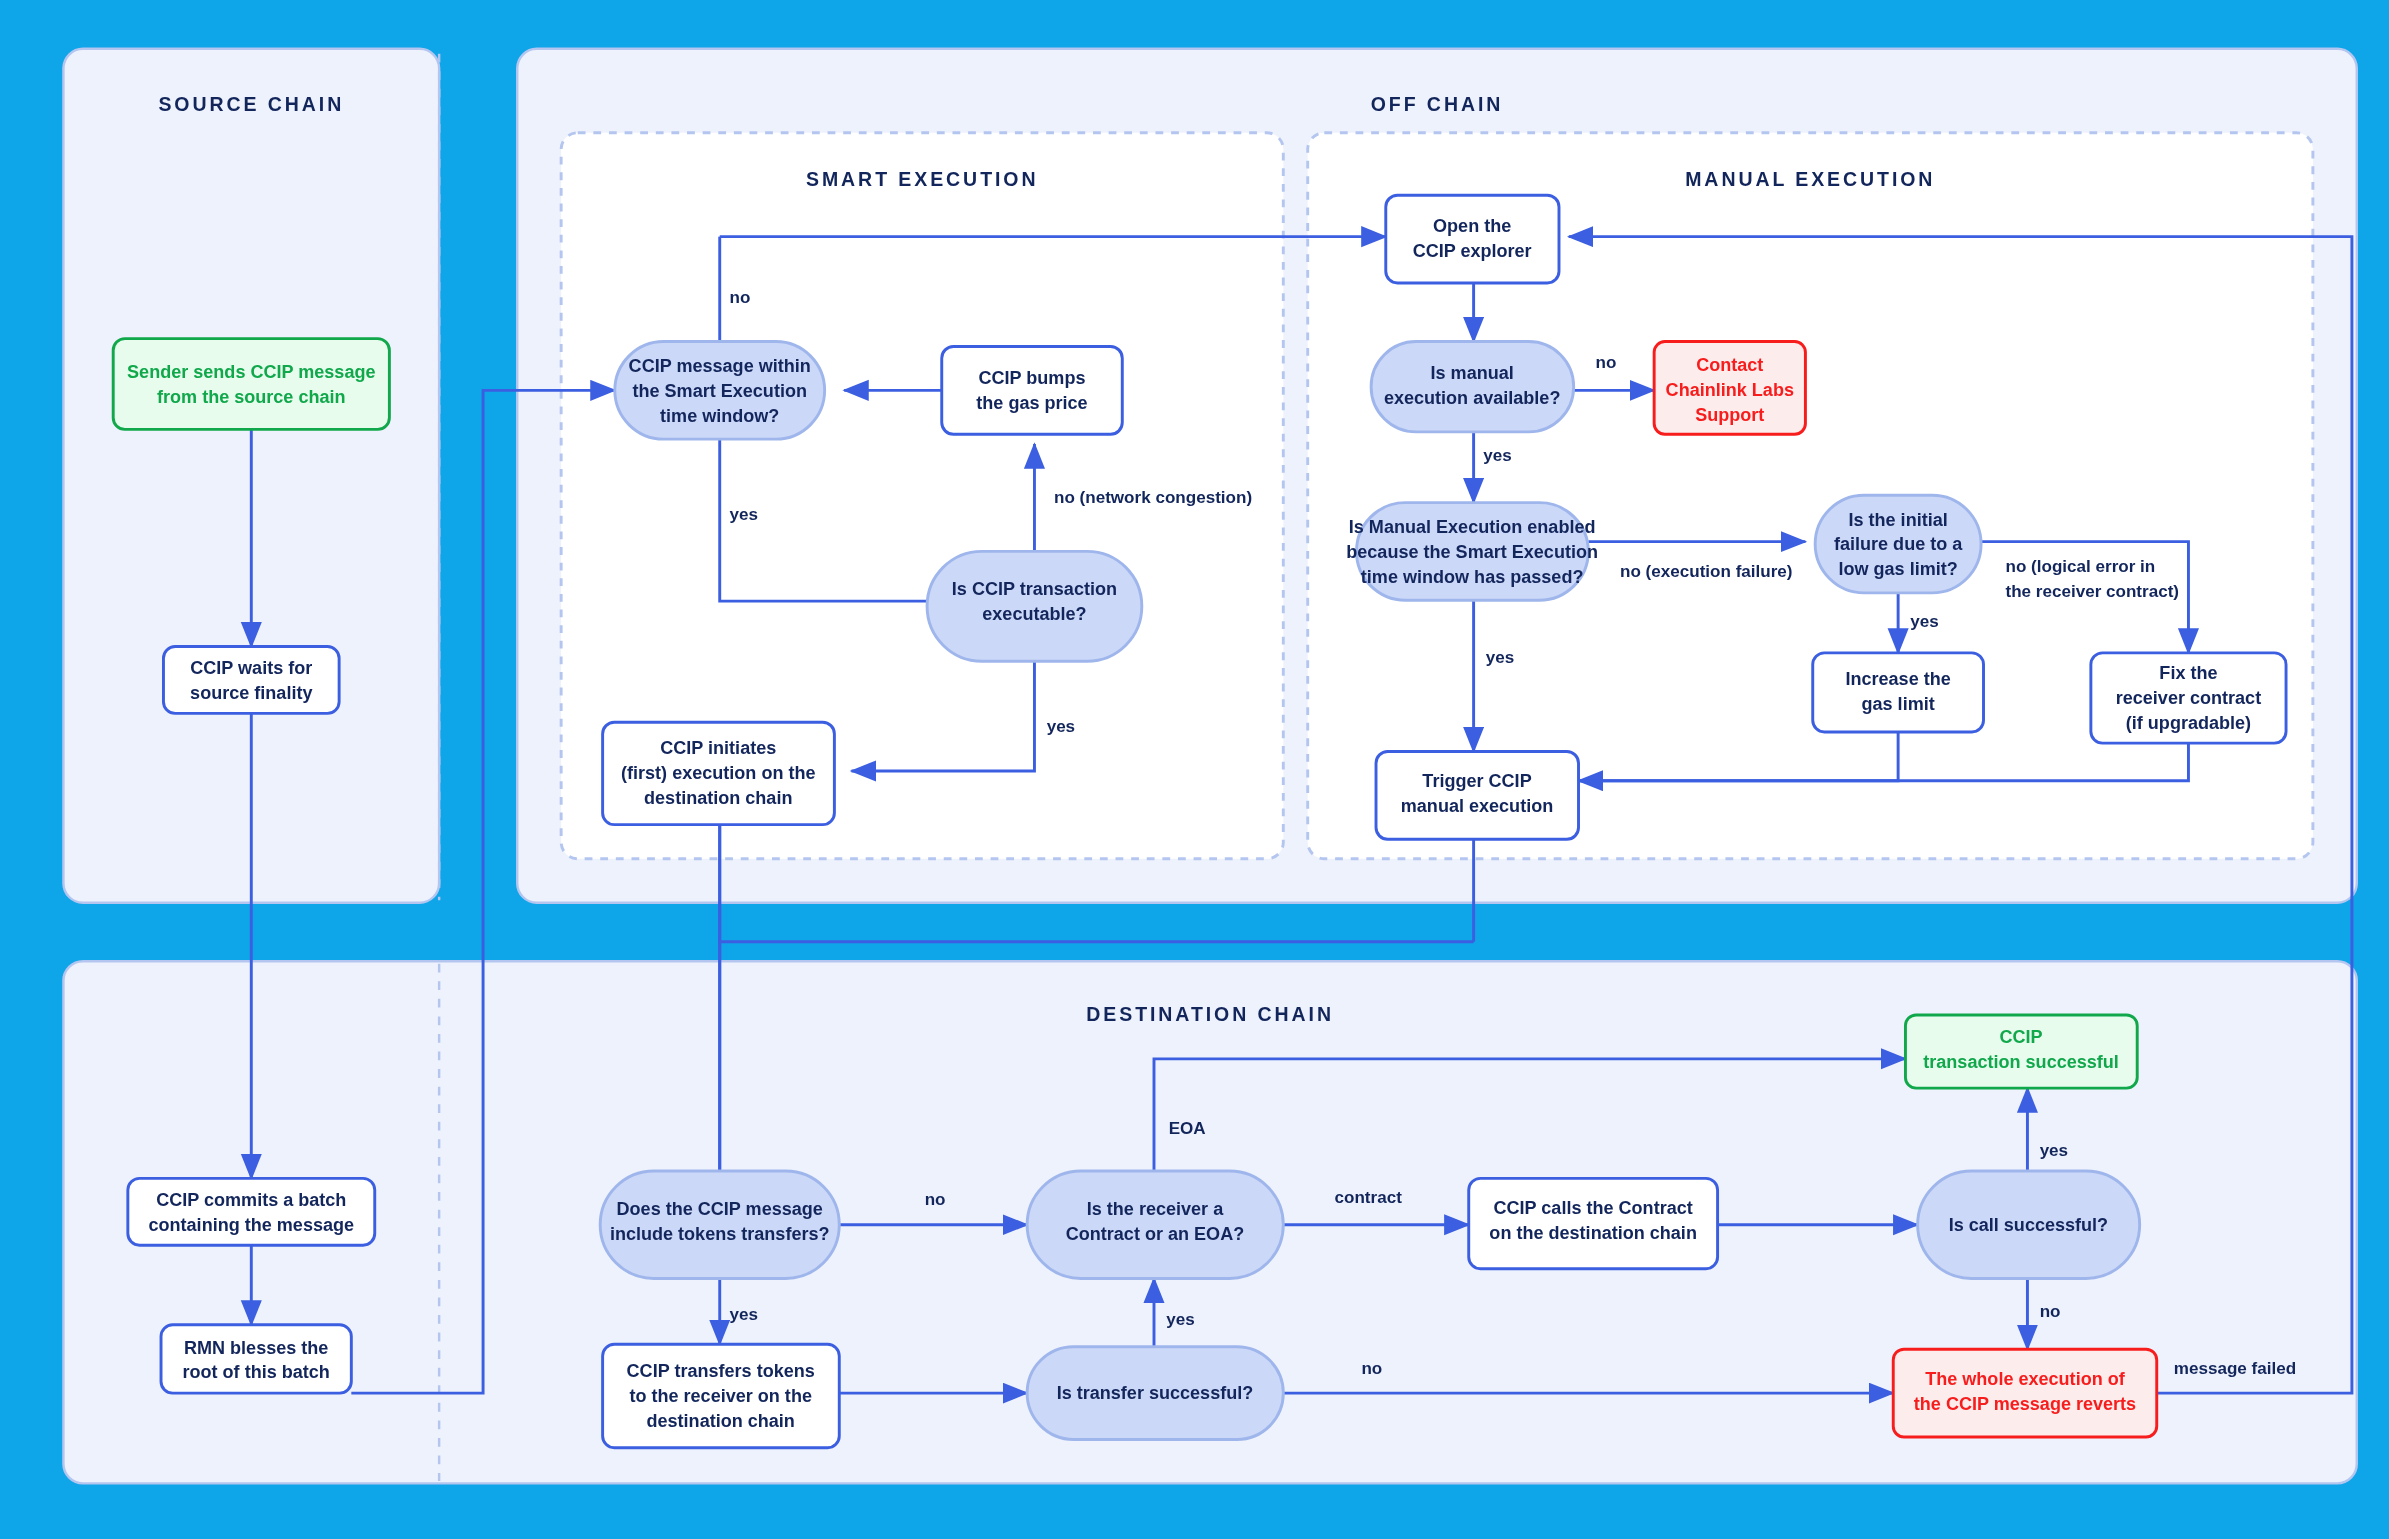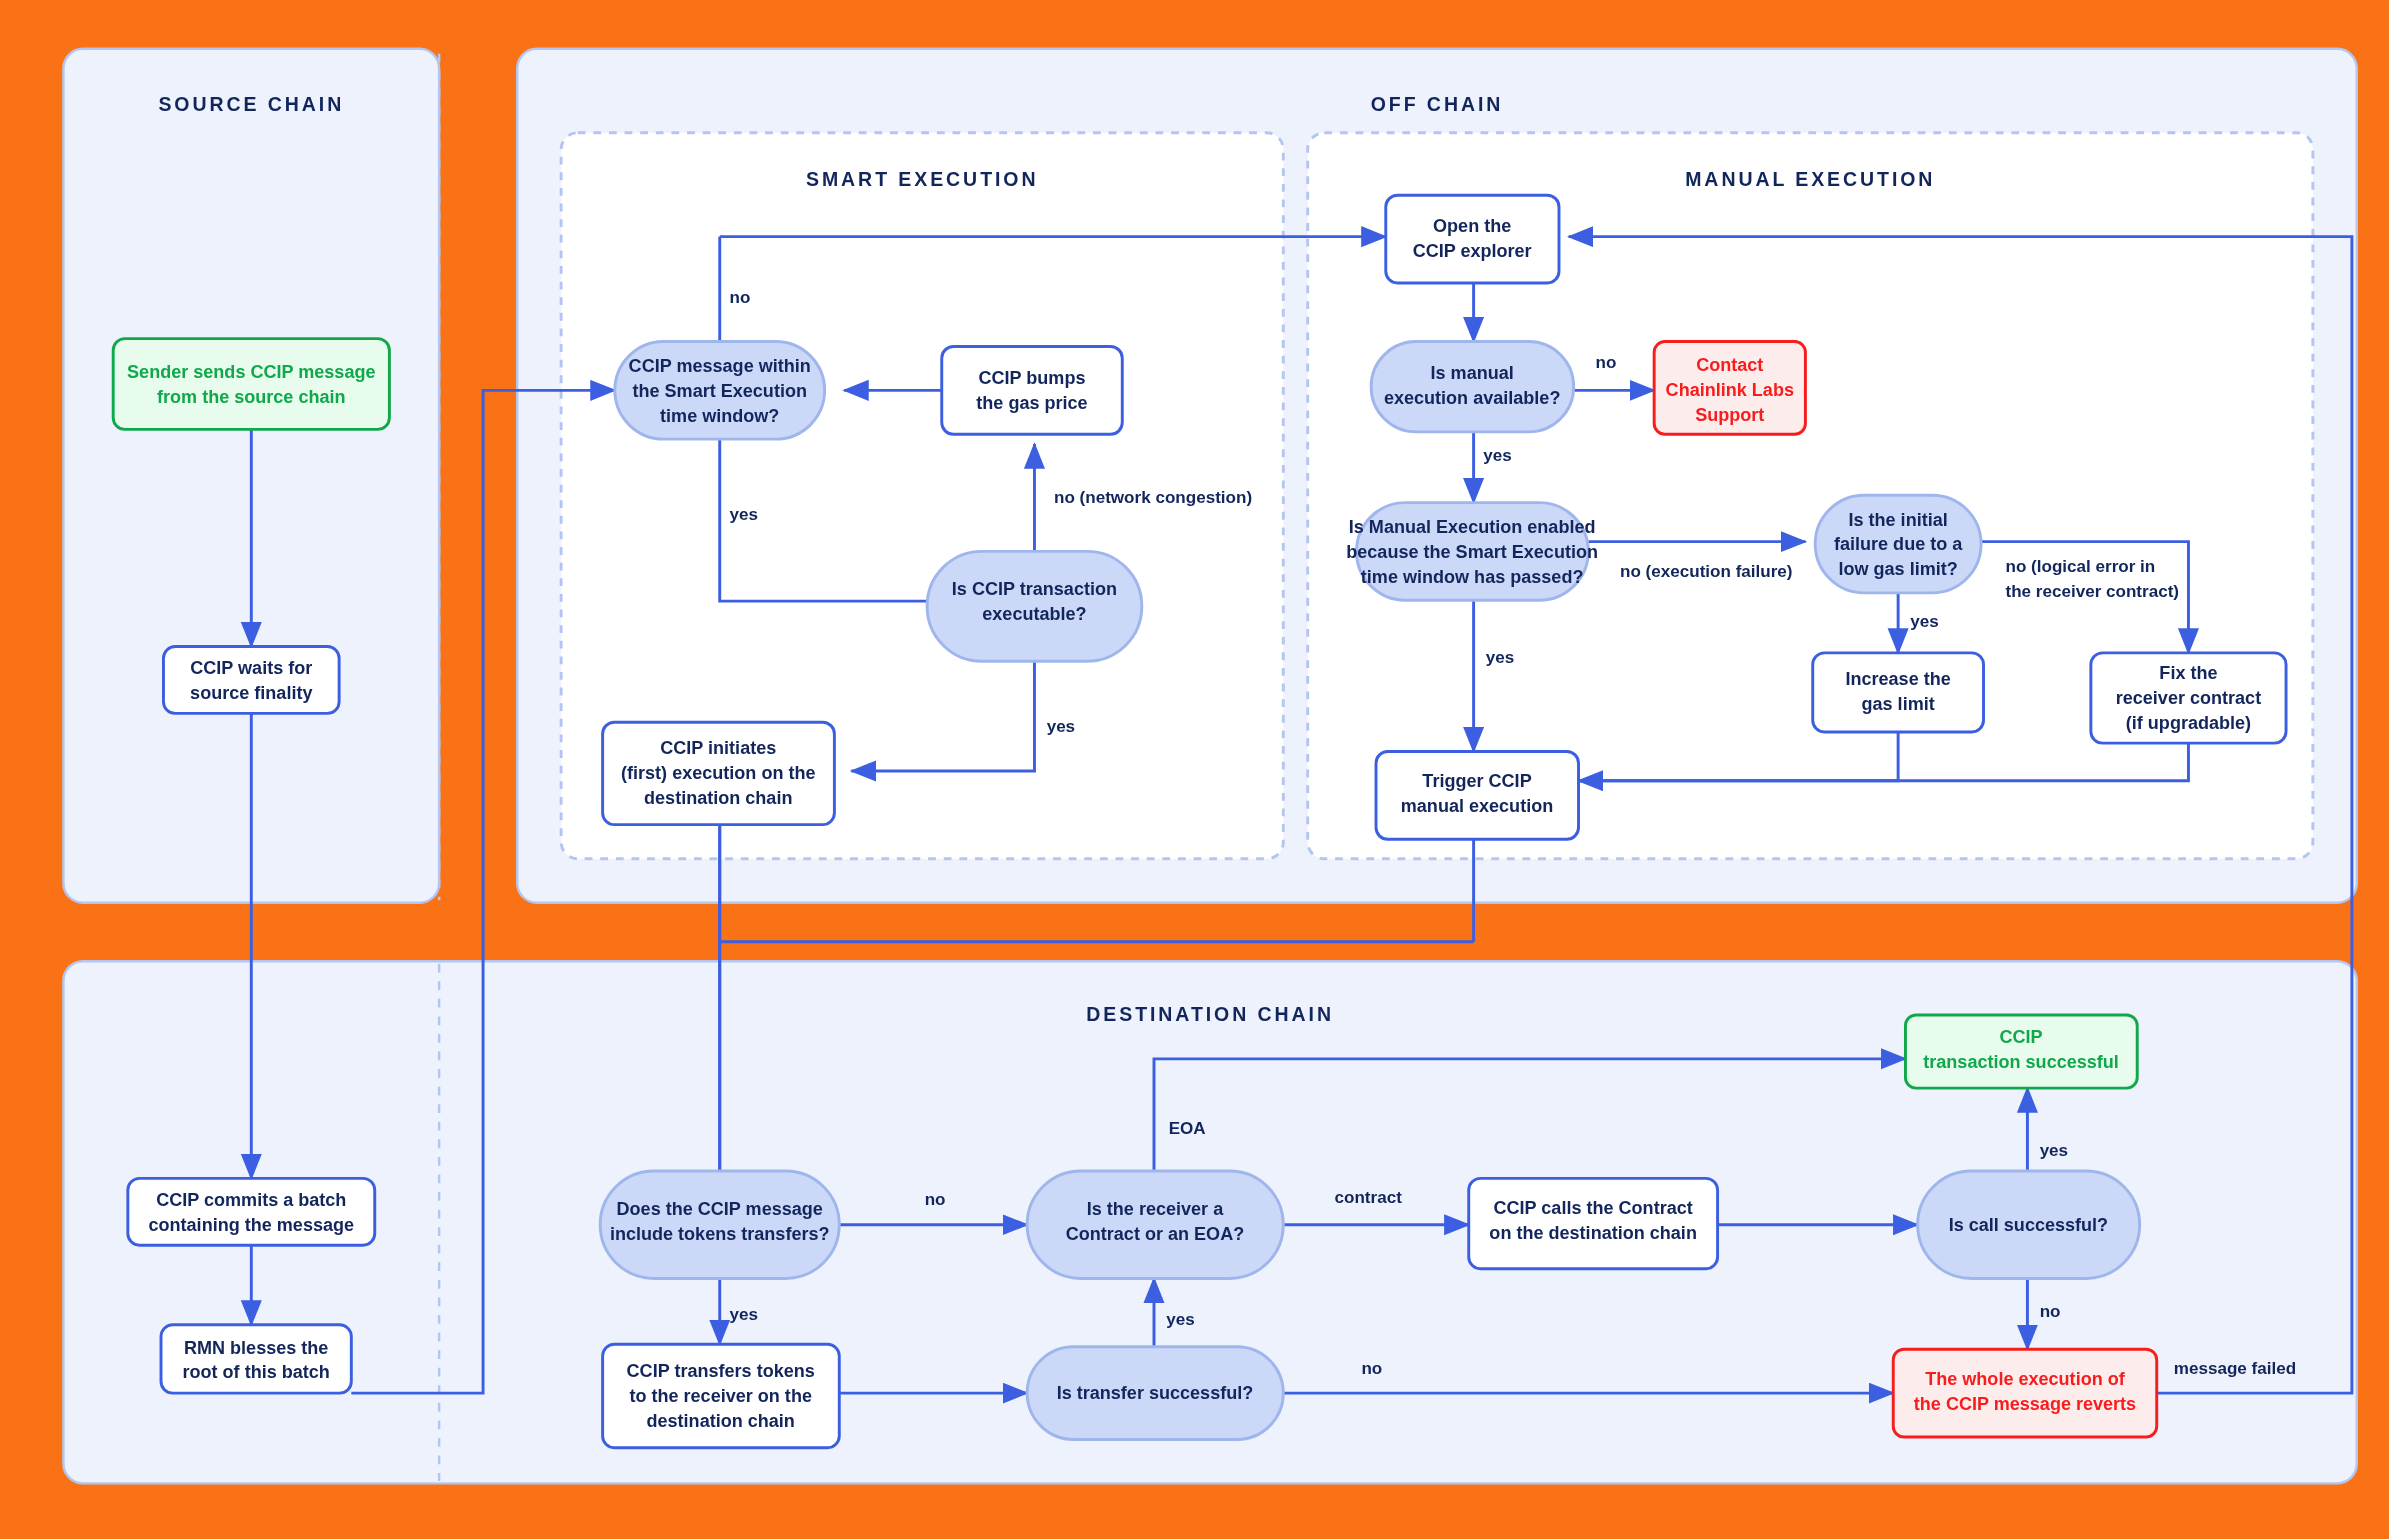--- a/index.html
+++ b/index.html
@@ -1,17 +1,17 @@
 <!DOCTYPE html>
 <html style="font-size:7.8px"><head>
 <meta charset="utf-8">
 <style>
   html,body{margin:0;padding:0;background:#ffffff;}
   body{font-family:"Liberation Sans",sans-serif;}
-  #stage{position:relative;width:2389px;height:1539px;background:#f97316;overflow:hidden;text-align:center;}
+  #stage{position:relative;width:2389px;height:1539px;background:#0ea5e9;overflow:hidden;text-align:center;}
   svg#diagram{position:absolute;inset:0;width:2389px;height:1539px;}
   .panel-title{font-weight:700;letter-spacing:6px;font-size:40px;fill:#13265c;}
   .nodetext{font-weight:700;font-size:37px;fill:#13265c;}
   .nodetext.green{fill:#10a84b;}
   .nodetext.red{fill:#f81d1d;}
   .edgelabel{font-weight:700;font-size:35px;fill:#13265c;}
 </style>
 </head>
 <body>
 

